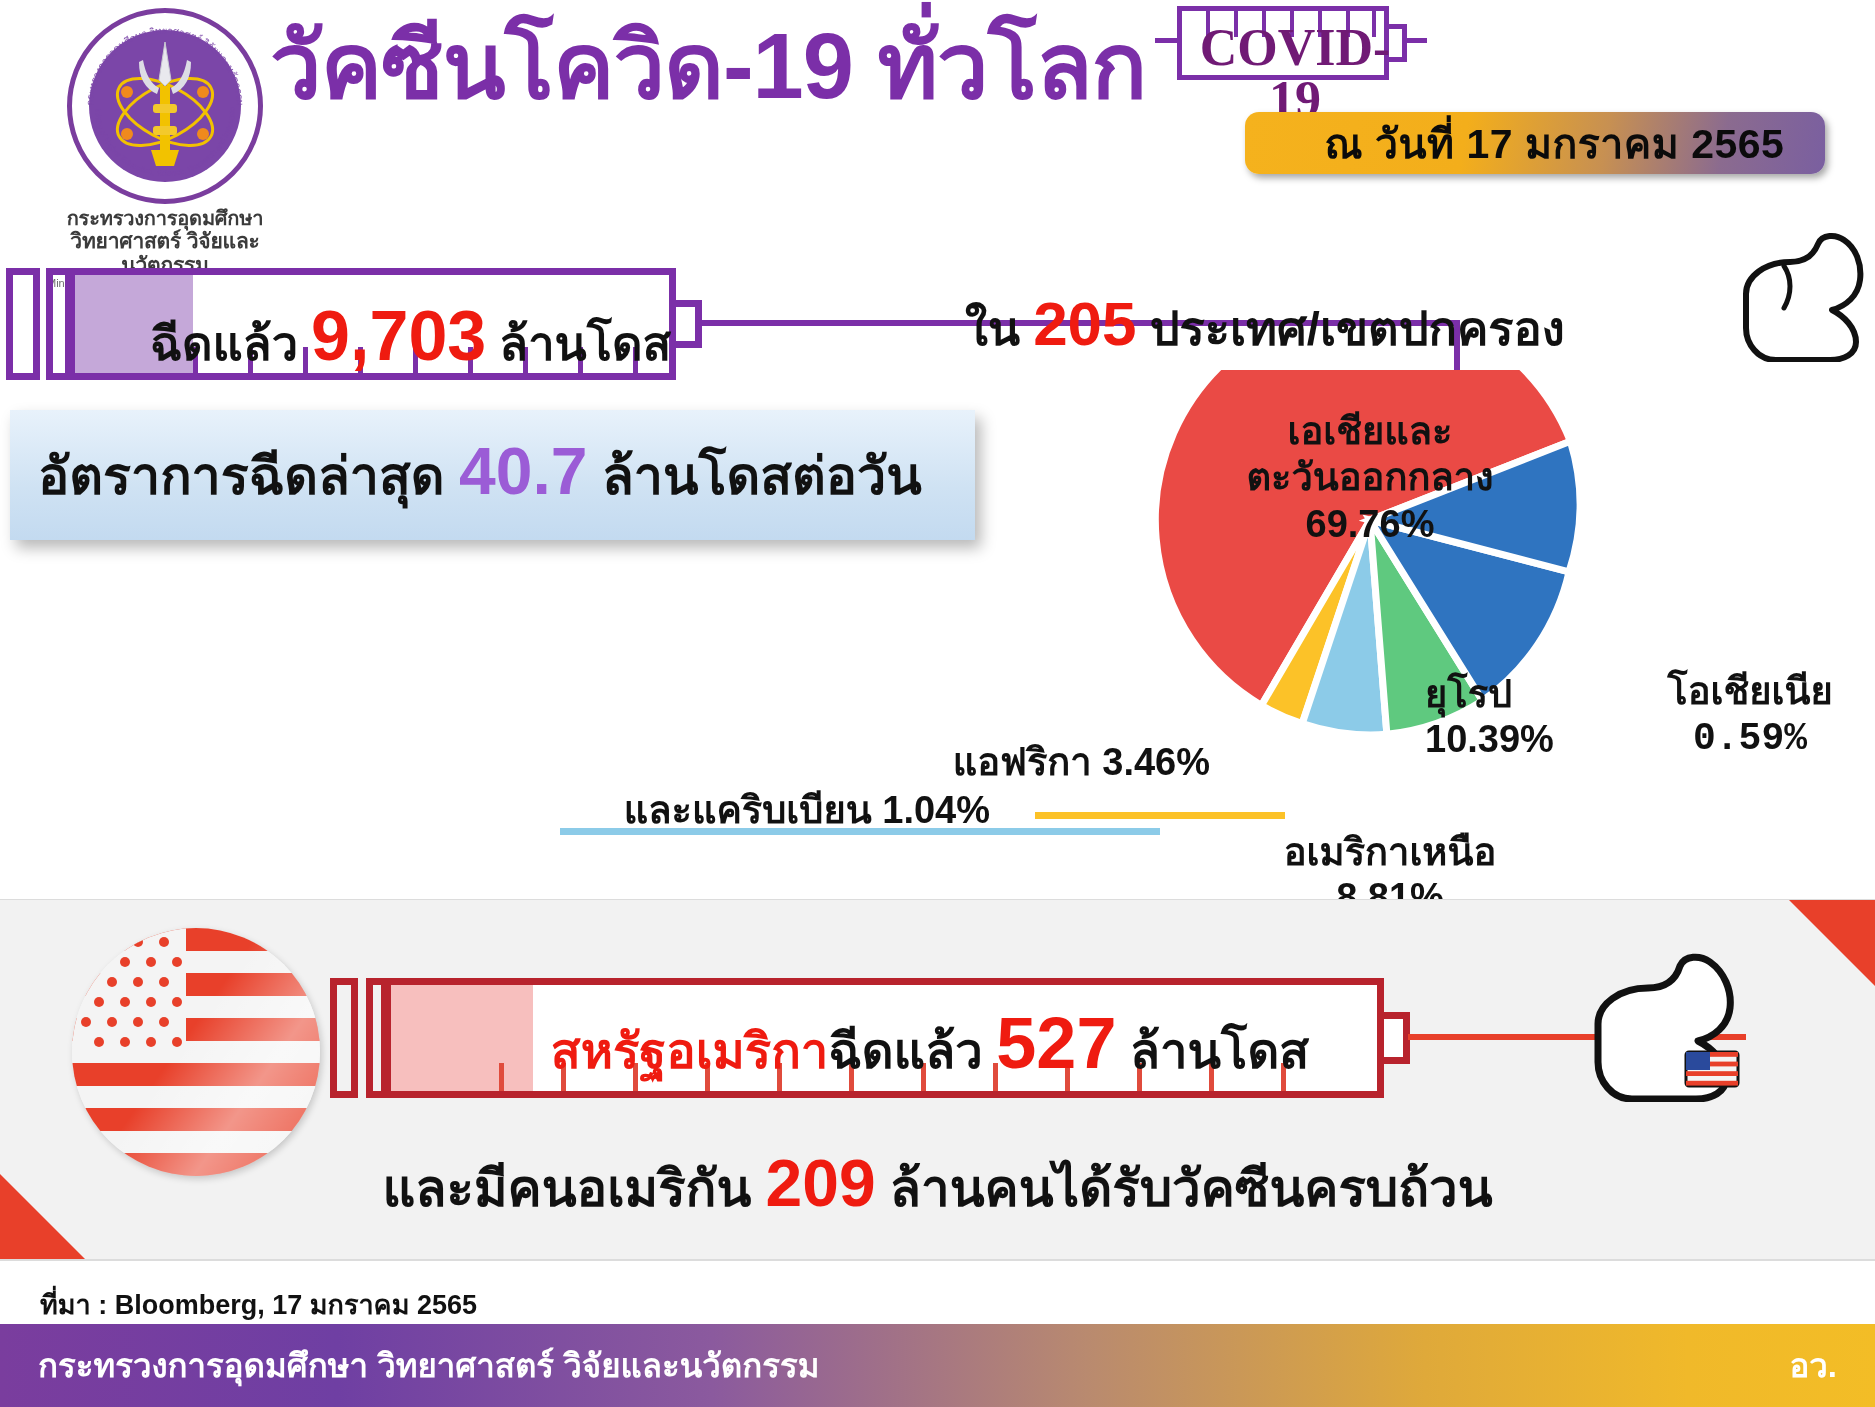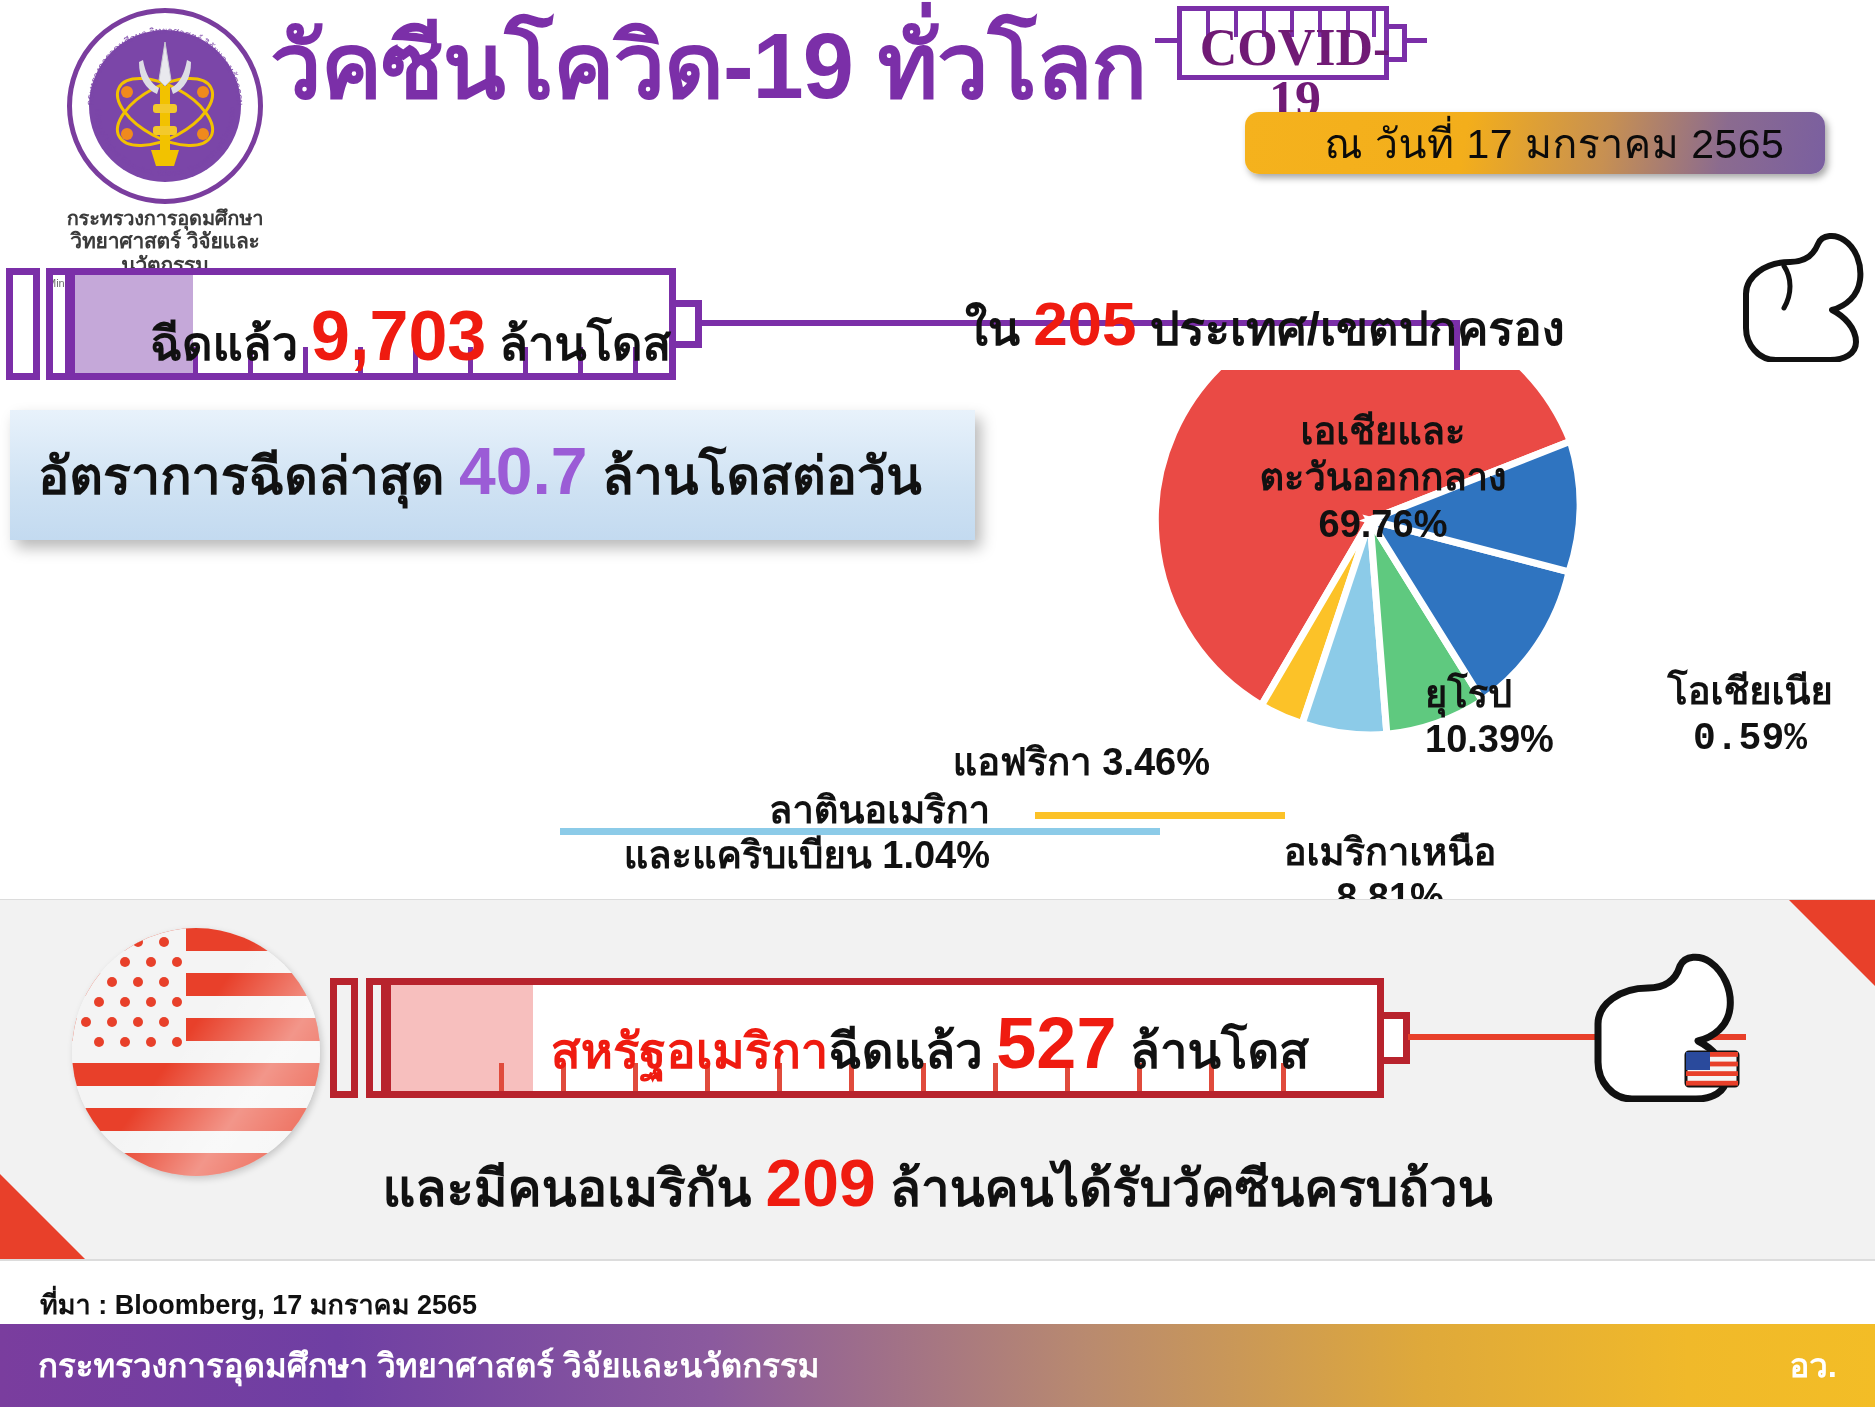--- a/index.html
+++ b/index.html
@@ -47,21 +47,21 @@
   }
 
   
   .date-pill {
     position:absolute; left:1245px; top:112px; width:580px; height:62px;
     border-radius:14px;
     background:linear-gradient(100deg,#f5b21d 0%,#f3ae1b 38%,#c79052 62%,#8b6b8f 82%,#7a5fa0 100%);
     box-shadow:3px 4px 7px rgba(0,0,0,0.35);
     display:flex; align-items:center; justify-content:center;
   }
-  .date-pill span { font-size:41px; font-weight:normal; color:#0b0b0b; letter-spacing:0.5px;margin-left:39px; }
+  .date-pill span { font-size:41px; font-weight:bold; color:#0b0b0b; letter-spacing:0.5px;margin-left:39px; }
 
   
   .gsyr { position:absolute; left:0px; top:258px; width:1000px; height:130px; }
   .gsyr .plunger-flange { position:absolute; left:6px; top:10px; width:34px; height:112px; border:7px solid #7b2fa8; }
   .gsyr .plunger-rod    { position:absolute; left:46px; top:10px; width:26px; height:112px; border:7px solid #7b2fa8; }
   .gsyr .barrel {
     position:absolute; left:68px; top:10px; width:608px; height:112px;
     border:7px solid #7b2fa8; background:#fff;
   }
   .gsyr .fill { position:absolute; left:0; top:0; width:118px; height:100%; background:#c5a8d9; }
@@ -91,21 +91,21 @@
     box-shadow:6px 8px 14px rgba(0,0,0,0.28);
     display:flex; align-items:center;
   }
   .rate-box .txt { font-size:52px; font-weight:bold; color:#111; padding-left:28px; white-space:nowrap; }
   .rate-box .num { color:#9b5cd6; font-size:66px; }
 
   
   .pie-wrap { position:absolute; left:1105px; top:370px; width:520px; height:420px; }
   .pie-svg { position:absolute; left:0; top:0; }
   .pie-ctr-label {
-    position:absolute; left:113px; top:38px; width:330px; text-align:center;
+    position:absolute; left:100px; top:38px; width:330px; text-align:center;
     font-size:38px; font-weight:bold; color:#111; line-height:1.22;
   }
 
   .lbl { position:absolute; font-size:38px; font-weight:bold; color:#111; line-height:1.18; }
   .lbl-europe   { left:1425px; top:672px; width:200px; }
   .lbl-oceania  { left:1645px; top:672px; text-align:center; width:210px;font-family:Liberation Mono, monospace; }
   .lbl-africa   { left:860px;  top:740px; width:350px; text-align:right; }
   .lbl-latam    { left:530px;  top:788px; width:460px; text-align:right; }
   .lbl-namerica { left:1255px; top:830px; width:270px; text-align:center; }
 
@@ -308,21 +308,20 @@
 
   <div class="lbl lbl-oceania">
     <div>โอเชียเนีย</div>
     <div>0.59%</div>
   </div>
 
   <div class="lbl lbl-africa">แอฟริกา 3.46%</div>
   <div class="lead lead-africa"></div>
 
   <div class="lbl lbl-latam">
-    <div>ลาตินอเมริกา</div>
     <div>และแคริบเบียน 1.04%</div>
   </div>
   <div class="lead lead-latam"></div>
 
   <div class="lbl lbl-namerica">
     <div>อเมริกาเหนือ</div>
     <div>8.81%</div>
   </div>
 
   <div class="hairline"></div>

